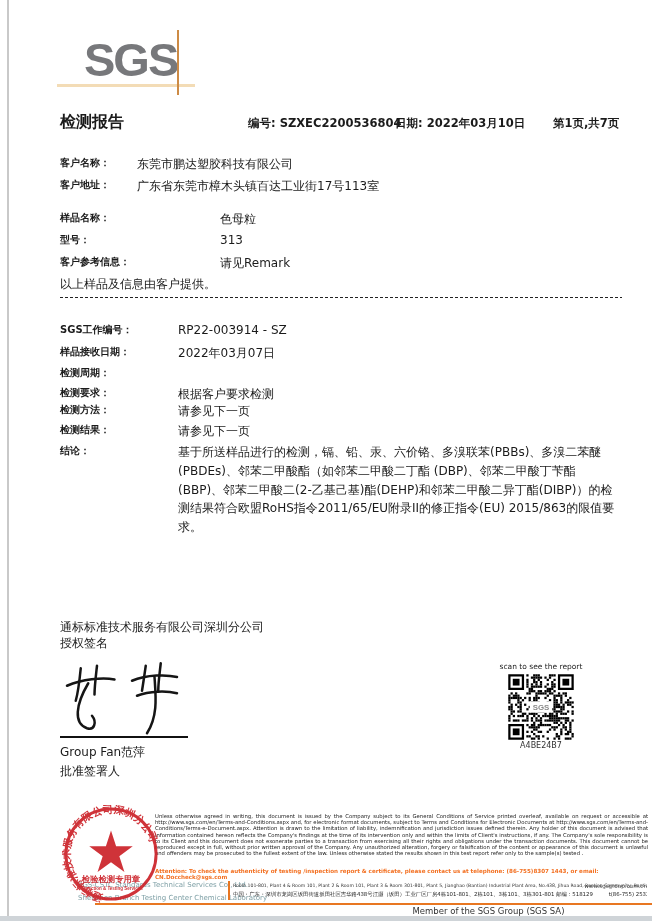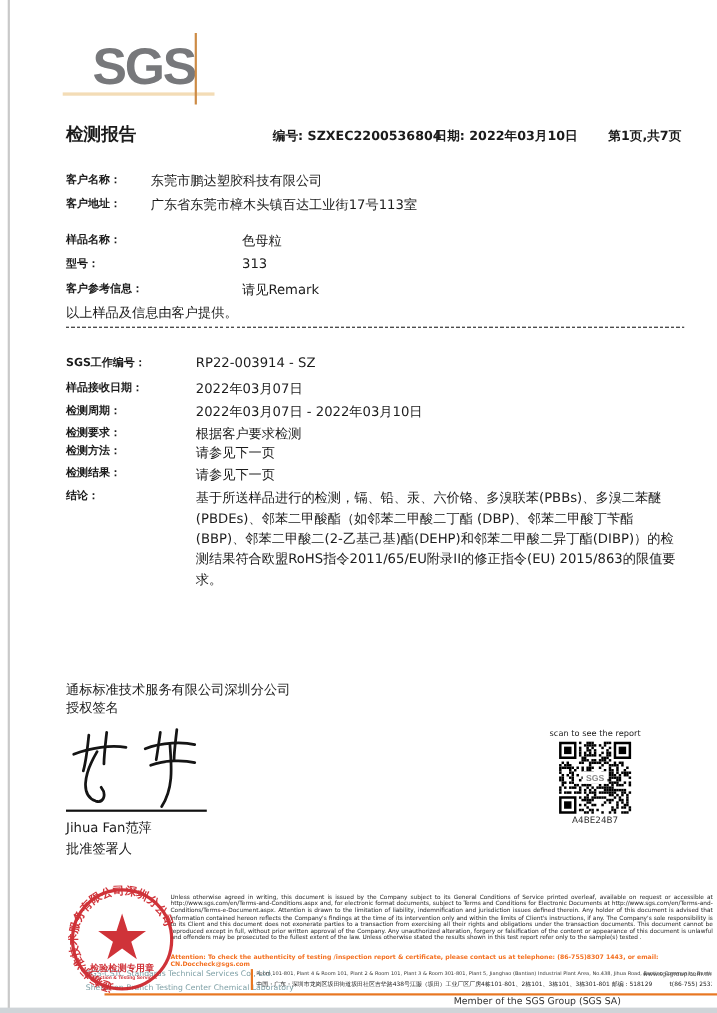--- a/index.html
+++ b/index.html
@@ -83,21 +83,20 @@
   <div class="abs row-value" style="left:220px;top:255px;">请见Remark</div>
   <div class="abs note" style="top:276px;">以上样品及信息由客户提供。</div>
 
   <div class="abs dashes"></div>
 
   <div class="abs row-label" style="top:323px;">SGS工作编号：</div>
   <div class="abs row-value" style="left:178px;top:323px;">RP22-003914 - SZ</div>
   <div class="abs row-label" style="top:345px;">样品接收日期：</div>
   <div class="abs row-value" style="left:178px;top:345px;">2022年03月07日</div>
   <div class="abs row-label" style="top:366px;">检测周期：</div>
-  <div class="abs row-value" style="left:178px;top:366px;">2022年03月07日 - 2022年03月10日</div>
   <div class="abs row-label" style="top:386px;">检测要求：</div>
   <div class="abs row-value" style="left:178px;top:386px;">根据客户要求检测</div>
   <div class="abs row-label" style="top:403px;">检测方法：</div>
   <div class="abs row-value" style="left:178px;top:403px;">请参见下一页</div>
   <div class="abs row-label" style="top:423px;">检测结果：</div>
   <div class="abs row-value" style="left:178px;top:423px;">请参见下一页</div>
 
   <div class="abs row-label" style="top:444px;">结论：</div>
   <div class="abs concl">基于所送样品进行的检测，镉、铅、汞、六价铬、多溴联苯(PBBs)、多溴二苯醚(PBDEs)、邻苯二甲酸酯（如邻苯二甲酸二丁酯 (DBP)、邻苯二甲酸丁苄酯(BBP)、邻苯二甲酸二(2-乙基己基)酯(DEHP)和邻苯二甲酸二异丁酯(DIBP)）的检测结果符合欧盟RoHS指令2011/65/EU附录II的修正指令(EU) 2015/863的限值要求。</div>
 
@@ -111,21 +110,21 @@
       <path d="M28,6 C27,15 26,23 26,29"></path>
       <path d="M21,20 C11,37 9,52 20,56 C26,58 28,51 24,46"></path>
       <path d="M56,18 C68,13 84,13 92,15"></path>
       <path d="M67,6 C66,13 65,20 64,26"></path>
       <path d="M79,4 C78,13 77,20 77,26"></path>
       <path d="M60,30 C70,26 84,26 92,28"></path>
       <path d="M74,15 C75,30 77,46 68,60"></path>
     </g>
   </svg>
   <div class="abs sig-line"></div>
-  <div class="abs sig-name">Jihua Fan范萍</div>
+  <div class="abs sig-name">Group Fan范萍</div>
   <div class="abs sig-title">批准签署人</div>
 
   <div class="abs qr-caption">scan to see the report</div>
   <svg class="abs qr-box" width="70" height="70" viewBox="-2 -2 62 62">
     <rect x="-2" y="-2" width="62" height="62" fill="#fff"></rect>
     <g fill="#000" id="qrm">
         <rect x="16" y="0" width="2" height="2"></rect>
         <rect x="22" y="0" width="2" height="2"></rect>
         <rect x="24" y="0" width="2" height="2"></rect>
         <rect x="26" y="0" width="2" height="2"></rect>

